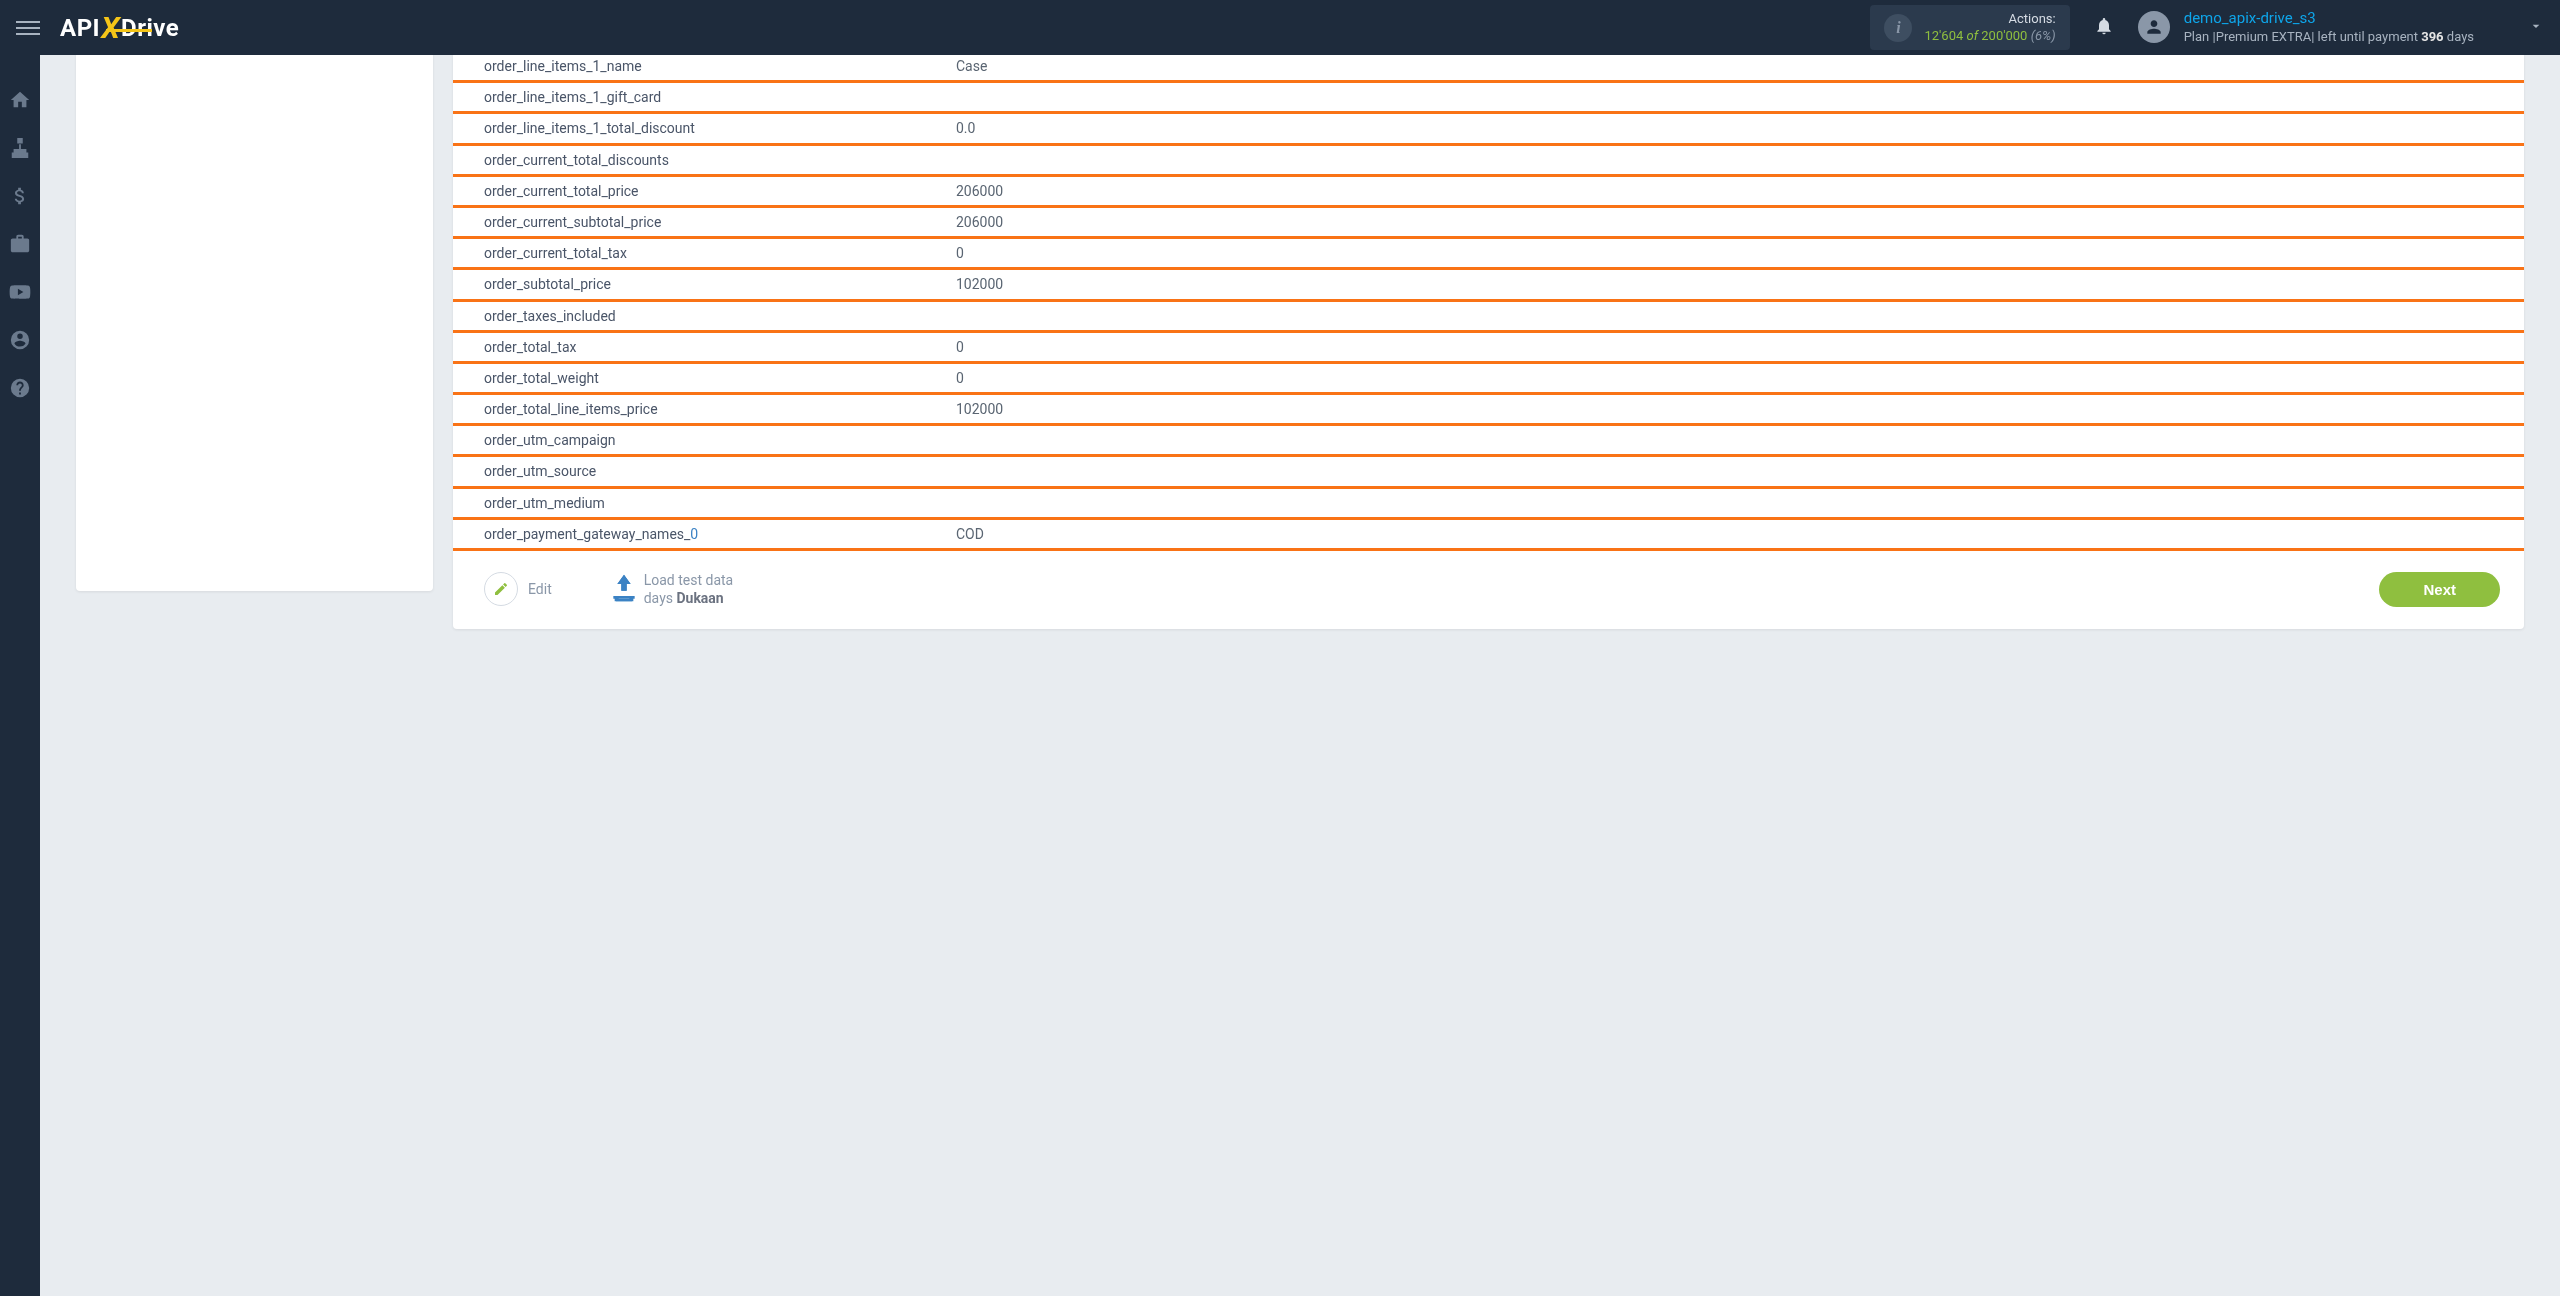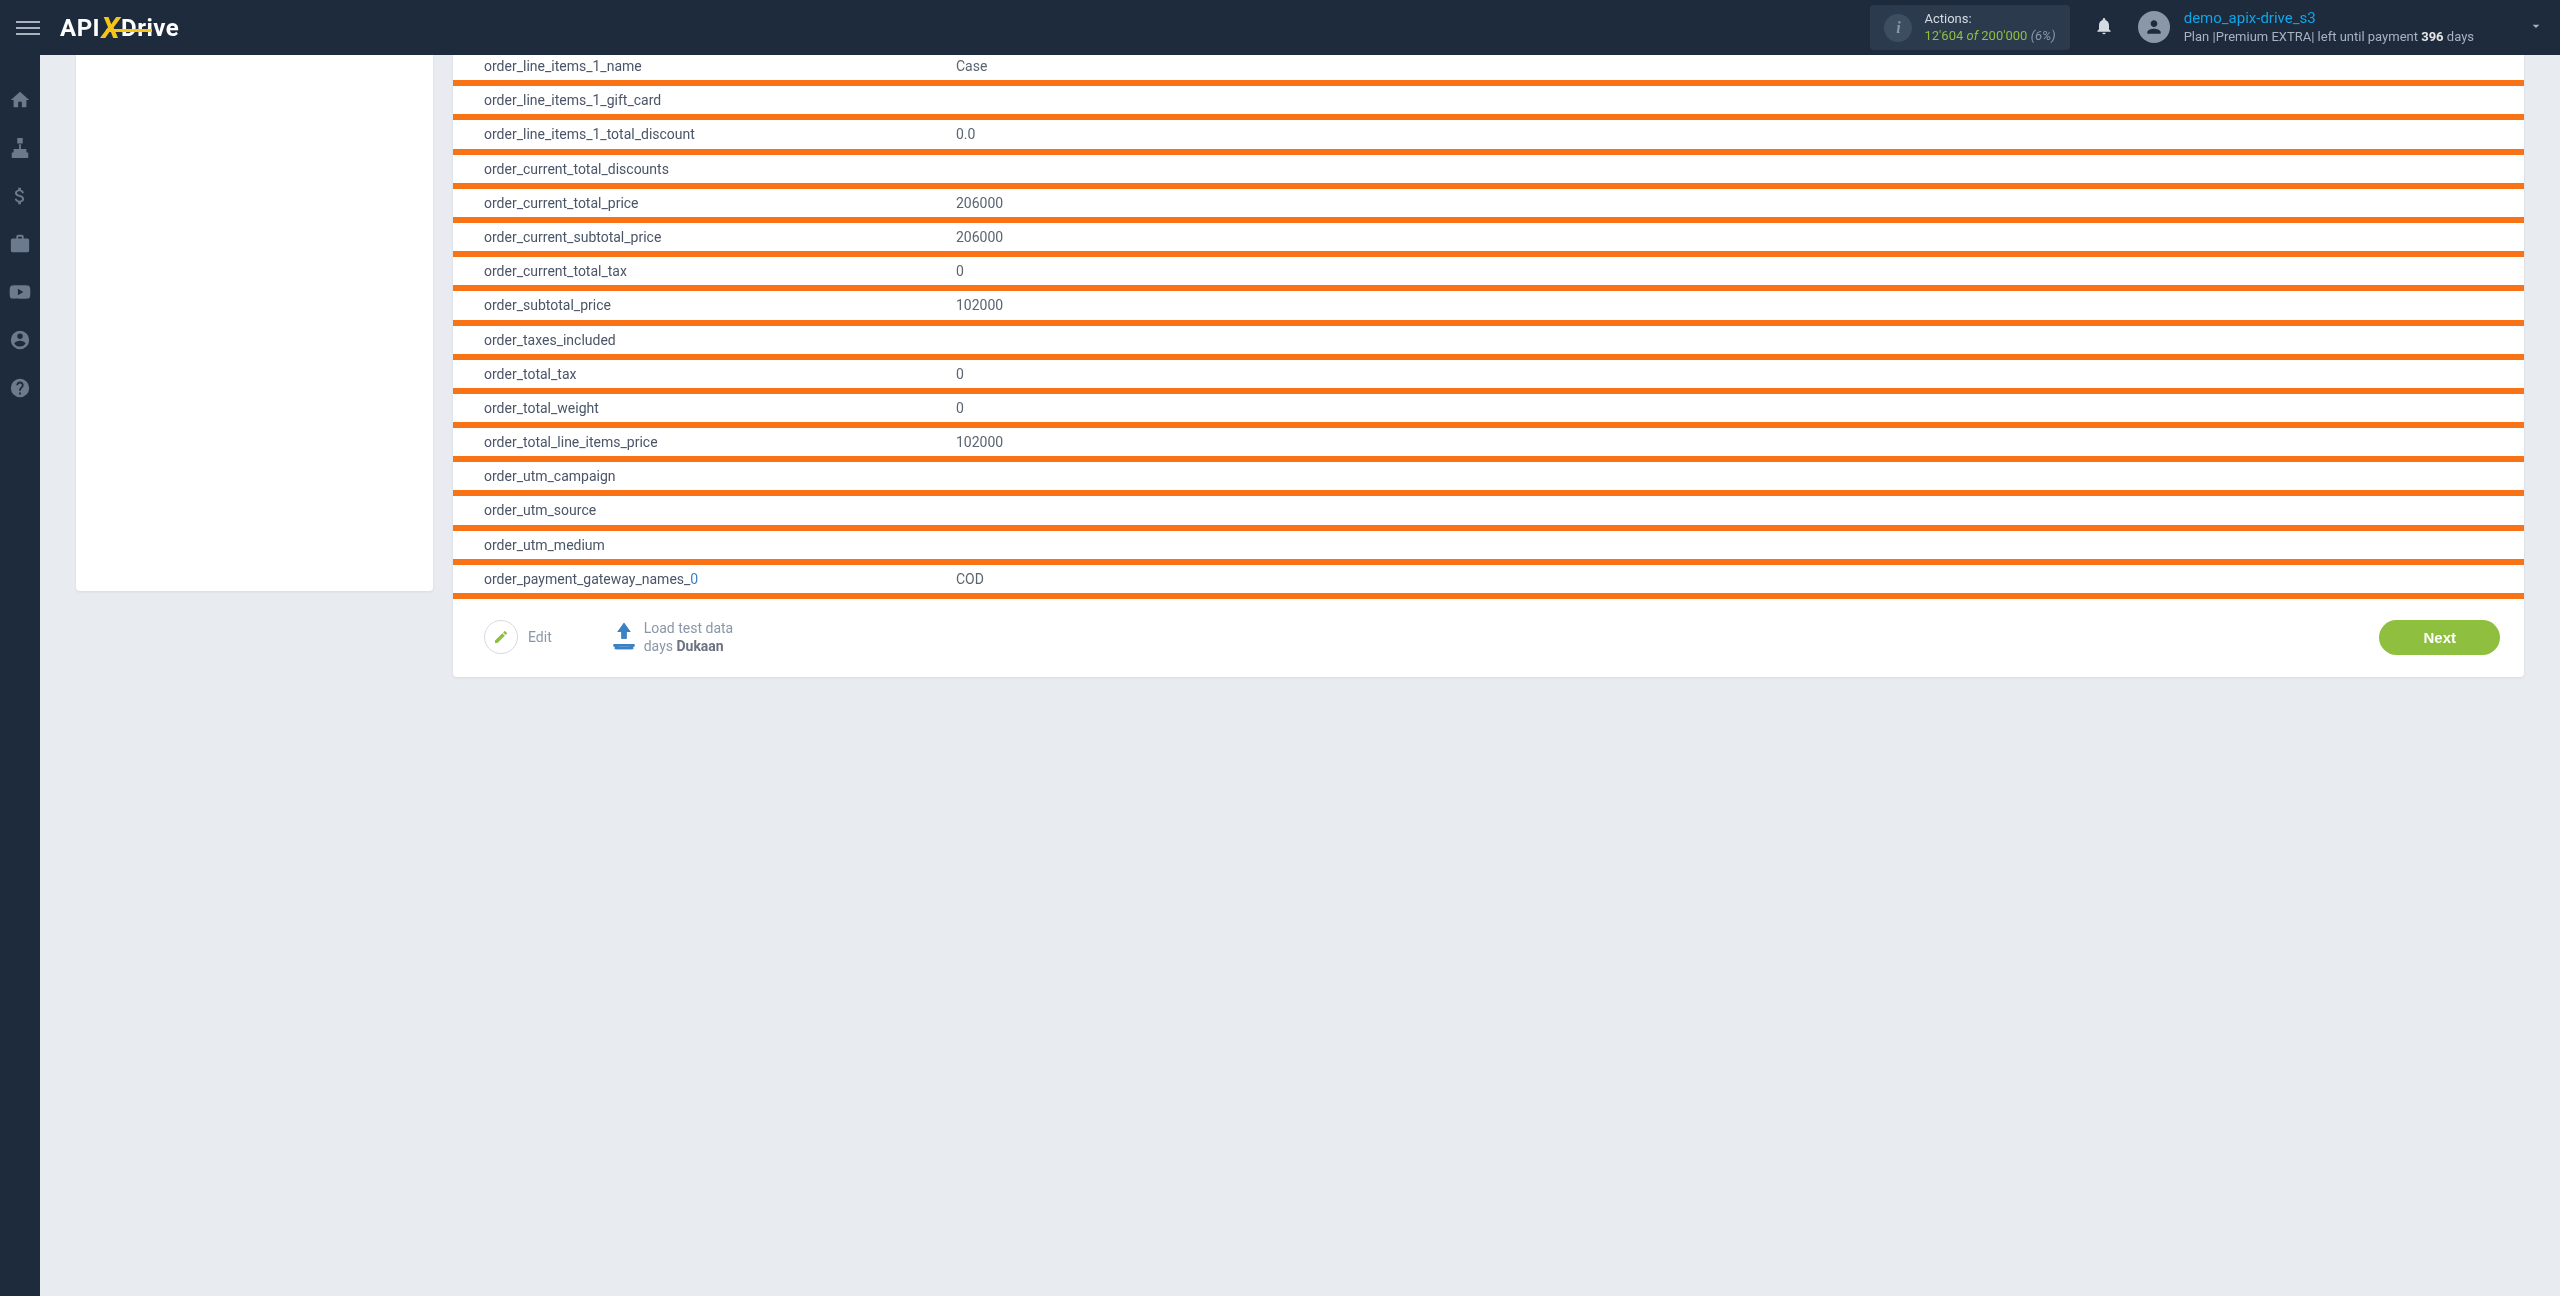--- a/index.html
+++ b/index.html
@@ -85,21 +85,21 @@
   border-radius: 50%;
   display: flex;
   align-items: center;
   justify-content: center;
   color: #8a97a8;
   font-family: Georgia, serif;
   font-style: italic;
   font-weight: bold;
   font-size: 16px;
 }
-.actions-text { line-height: 1.3; font-size: 13px; }
+.actions-text { line-height: 1.3; font-size: 13px; text-align: right; }
 .actions-label { color: #d5dbe3; }
 .actions-value { color: #8fbf3f; }
 .actions-of { color: #8fbf3f; font-style: italic; }
 .actions-pct { color: #8a97a8; font-style: italic; }
 
 .bell-icon {
   color: #d5dbe3;
   margin-right: 24px;
   cursor: pointer;
 }
@@ -185,21 +185,21 @@
   background: #fff;
   border-radius: 4px;
   box-shadow: 0 1px 3px rgba(0,0,0,0.08);
   min-height: 539px;
   margin-top: -1px;
   padding-bottom: 22px;
 }
 
 
 .data-table { width: 100%; border-collapse: collapse; }
-.data-table tr { border-bottom: 6px solid #f97316; margin-top: 48px; }
+.data-table tr { border-bottom: 3px solid #f97316; margin-top: 48px; }
 .data-table td {
   padding: 5px 0;
   font-size: 14px;
   color: #4a5568;
   line-height: 1.3;
 }
 .data-table td.key { padding-left: 31px; width: 503px; }
 .data-table td.val { color: #5a6572; }
 .key-suffix { color: #3b82c4; }
 

